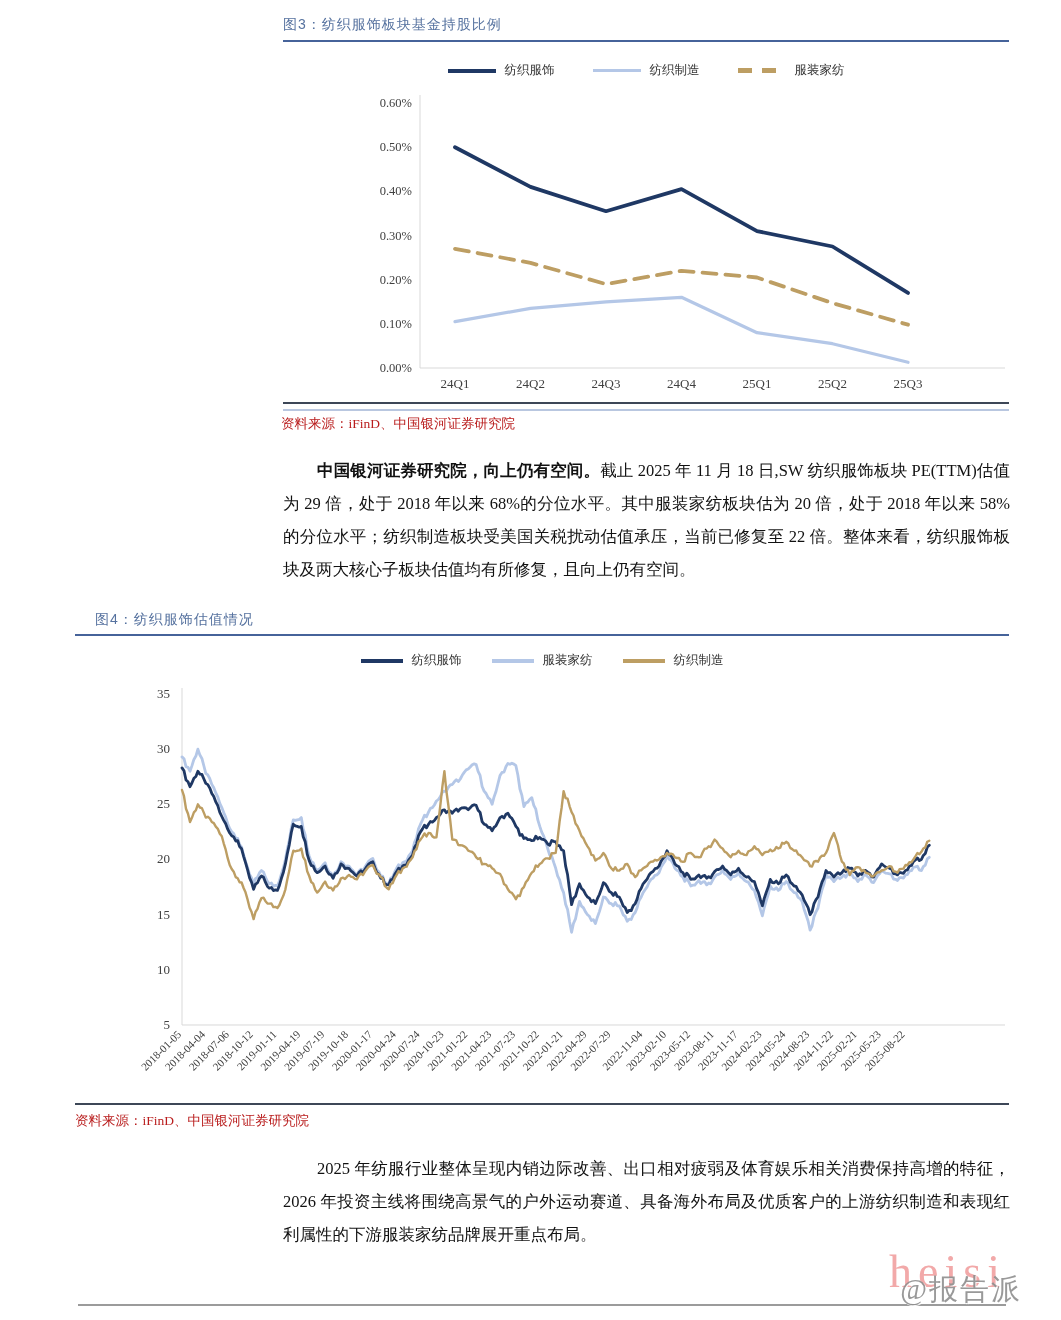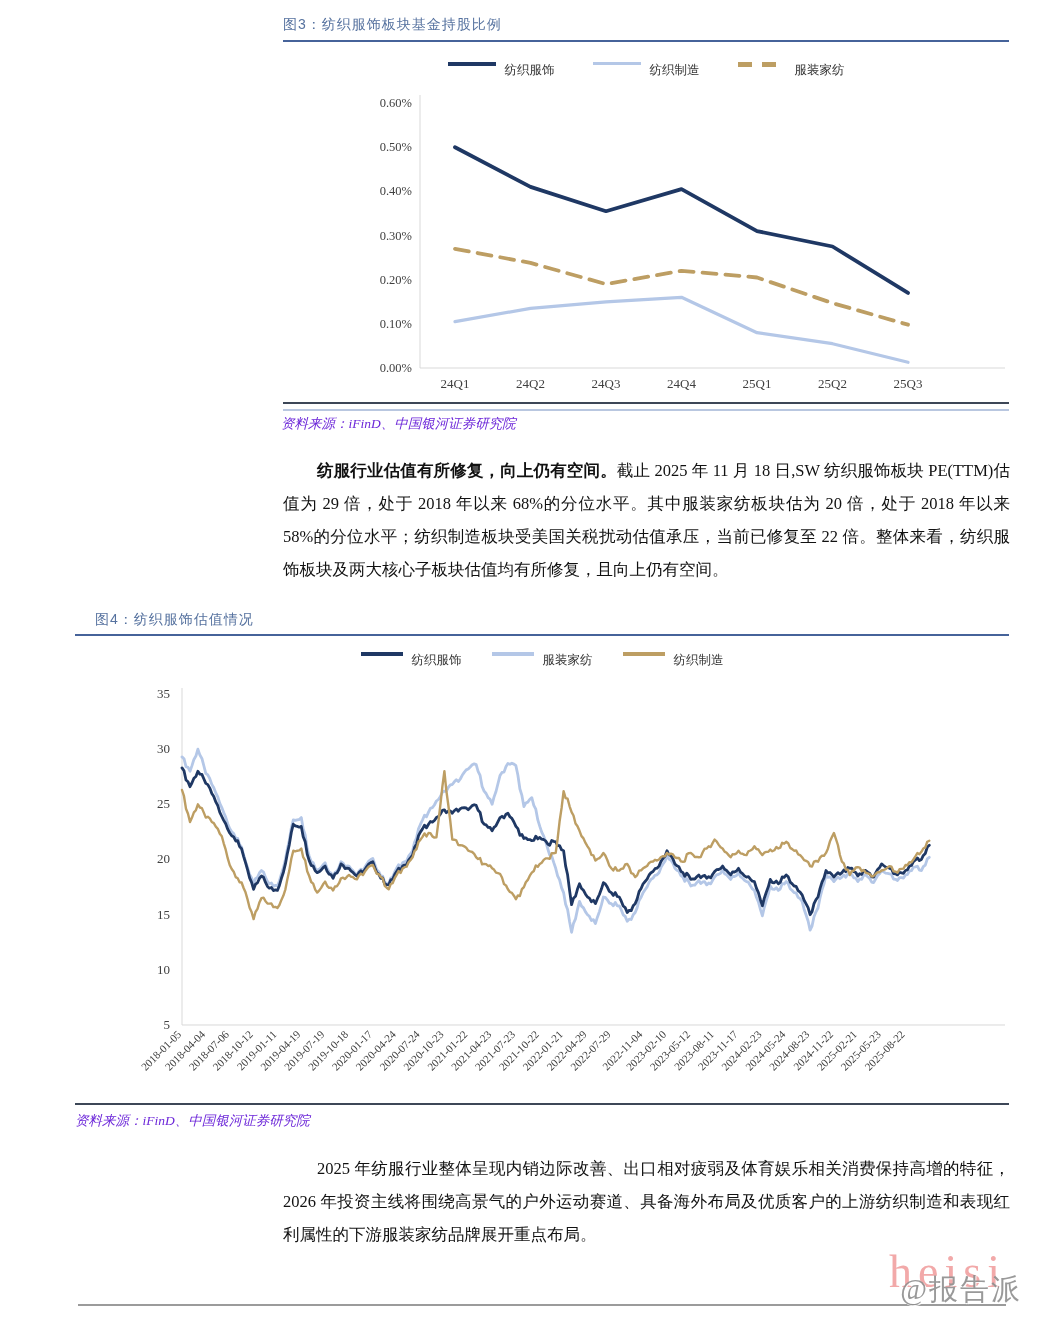--- a/index.html
+++ b/index.html
@@ -4,27 +4,27 @@
 <style>
   html,body{margin:0;padding:0;background:#ffffff;}
   body{font-family:"Liberation Serif","DejaVu Serif",serif;color:#1a1a1a;}
   #canvas{position:relative;width:1028px;height:1320px;background:#fff;overflow:hidden;}
 
   .fig-title{position:absolute;font-size:14px;color:#56729f;letter-spacing:1px;
     font-family:"Liberation Sans","DejaVu Sans",sans-serif;}
   .fig-rule{position:absolute;height:2px;background:#46639a;}
   .legend{position:absolute;display:flex;justify-content:center;align-items:center;gap:38px;
     font-family:"Liberation Sans","DejaVu Sans",sans-serif;}
-  .legend .item{display:flex;align-items:flex-start;gap:9px;}
+  .legend .item{display:flex;align-items:center;gap:9px;}
   .legend .swatch{display:inline-block;height:4px;}
   .legend .lbl{font-size:12.5px;color:#333;}
 
   .divider-dark{position:absolute;height:2px;background:#3d4757;}
   .divider-light{position:absolute;height:2px;background:#b9c7e0;}
-  .src{position:absolute;font-style:italic;font-size:13.5px;color:#6d28d9;}
+  .src{position:absolute;font-size:13.5px;color:#b91c1c;}
 
   .para{position:absolute;font-size:16.5px;line-height:33px;text-align:justify;color:#111;
     text-indent:34px;}
   .para b{font-weight:bold;}
 
   svg text{font-family:"Liberation Serif","DejaVu Serif",serif;}
 
   .wm-pink{position:absolute;right:22px;bottom:22px;font-size:46px;color:#f2a9a9;
     letter-spacing:6px;font-family:"Liberation Serif",serif;margin-top:27px;}
   .wm-gray{position:absolute;right:6px;bottom:10px;font-size:29px;color:#8f8f8f;opacity:.9;
@@ -73,21 +73,21 @@
       <text x="625" y="300" text-anchor="middle" font-size="13" fill="#404040">25Q3</text>
       <polyline points="172.0,233.6 247.5,220.4 323.0,213.8 398.5,209.3 474.0,244.7 549.5,255.7 625.0,274.3" fill="none" stroke="#b4c7e7" stroke-width="3.2" stroke-linecap="round" stroke-linejoin="round"></polyline>
       <polyline points="172.0,160.8 247.5,174.9 323.0,196.1 398.5,182.8 474.0,189.5 549.5,215.1 625.0,236.7" fill="none" stroke="#bd9e63" stroke-width="3.8" stroke-linecap="round" stroke-linejoin="round" stroke-dasharray="14 9"></polyline>
       <polyline points="172.0,59.2 247.5,98.9 323.0,123.2 398.5,101.1 474.0,143.1 549.5,158.5 625.0,204.9" fill="none" stroke="#1f3864" stroke-width="3.8" stroke-linecap="round" stroke-linejoin="round"></polyline>
     </svg>
 
   <div class="divider-dark" style="left:283px;top:402px;width:726px;"></div>
   <div class="divider-light" style="left:283px;top:409px;width:726px;"></div>
   <div class="src" style="left:281px;top:415px;">资料来源：iFinD、中国银河证券研究院</div>
 
-  <p class="para" style="left:283px;top:438px;width:727px;margin:0;padding-top:16px;"><b>纺服行业估值有所修复，向上仍有空间。</b><span>截止 2025 年 11 月 18 日,SW 纺织服饰板块 PE(TTM)估值为 29 倍，处于 2018 年以来 68%的分位水平。其中服装家纺板块估为 20 倍，处于 2018 年以来 58%的分位水平；纺织制造板块受美国关税扰动估值承压，当前已修复至 22 倍。整体来看，纺织服饰板块及两大核心子板块估值均有所修复，且向上仍有空间。</span></p>
+  <p class="para" style="left:283px;top:438px;width:727px;margin:0;padding-top:16px;"><b>中国银河证券研究院，向上仍有空间。</b><span>截止 2025 年 11 月 18 日,SW 纺织服饰板块 PE(TTM)估值为 29 倍，处于 2018 年以来 68%的分位水平。其中服装家纺板块估为 20 倍，处于 2018 年以来 58%的分位水平；纺织制造板块受美国关税扰动估值承压，当前已修复至 22 倍。整体来看，纺织服饰板块及两大核心子板块估值均有所修复，且向上仍有空间。</span></p>
 
   <div class="fig-title" style="left:95px;top:611px;">图4：纺织服饰估值情况</div>
   <div class="fig-rule" style="left:75px;top:634px;width:934px;"></div>
 
   <div class="legend" id="legend-fig4" style="left:75px;top:652px;width:934px;gap:30px;">
     <span class="item">
       <i class="swatch" style="width: 42px; height: 4px; background: rgb(31, 56, 100);"></i>
       <em class="lbl" style="font-style:normal;">纺织服饰</em>
     </span>
     <span class="item">

